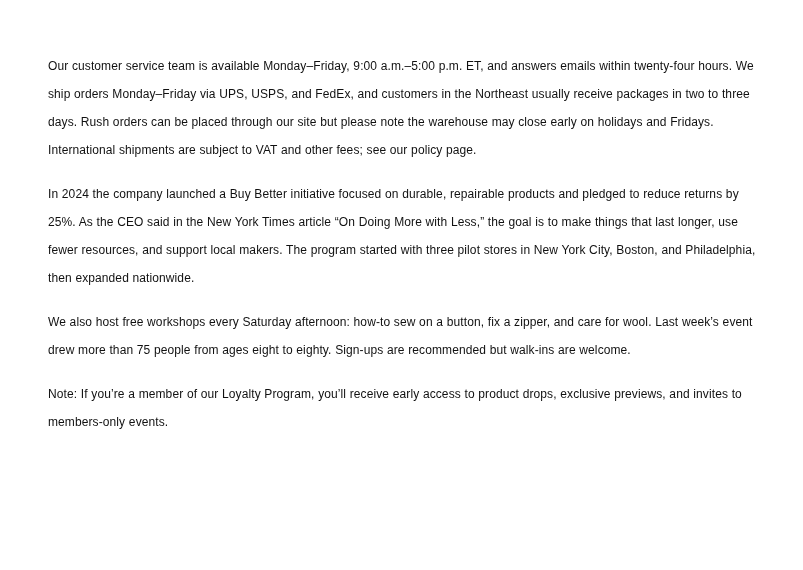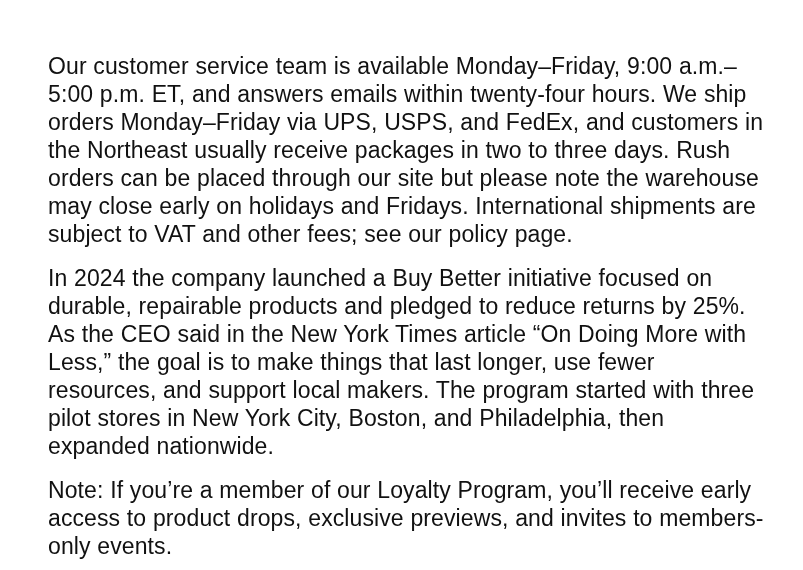--- a/index.html
+++ b/index.html
@@ -20,21 +20,21 @@
     width: 803px;
     height: 570px;
     background: #ffffff;
     box-sizing: border-box;
     padding: 52px 38px 0 48px;
   }
   .doc-body {
     width: 718px;
   }
   .para {
-    font-size: 23px;
+    font-size: 12px;
     line-height: 28px;
     margin: 0 0 16px 0;
     text-align: left;
     letter-spacing: 0.1px;
     word-spacing: 0.2px;
     color: #111111;
   }
   .para:last-child {
     margin-bottom: 16px;
   }
@@ -44,17 +44,18 @@
 </head>
 <body>
 
 <div class="page">
   <div class="doc-body">
 
     <p class="para">Our customer service team is available Monday–Friday, 9:00 a.m.–5:00 p.m. ET, and answers emails within twenty-four hours. We ship orders Monday–Friday via UPS, USPS, and FedEx, and customers in the Northeast usually receive packages in two to three days. Rush orders can be placed through our site but please note the warehouse may close early on holidays and Fridays. International shipments are subject to VAT and other fees; see our policy page.</p>
 
     <p class="para"><span>In 2024 the company launched a Buy Better initiative focused on durable, repairable products and pledged to reduce returns by 25%. As the CEO said in the </span><span class="italic">New York Times</span><span> article “On Doing More with Less,” the goal is to make things that last longer, use fewer resources, and support local makers. The program started with three pilot stores in New York City, Boston, and Philadelphia, then expanded nationwide.</span></p>
 
+    <p class="para">We also host free workshops every Saturday afternoon: how-to sew on a button, fix a zipper, and care for wool. Last week’s event drew more than 75 people from ages eight to eighty. Sign-ups are recommended but walk-ins are welcome.</p>
 
     <p class="para">Note: If you’re a member of our Loyalty Program, you’ll receive early access to product drops, exclusive previews, and invites to members-only events.</p>
 
   </div>
 </div>
 
 </body></html>

